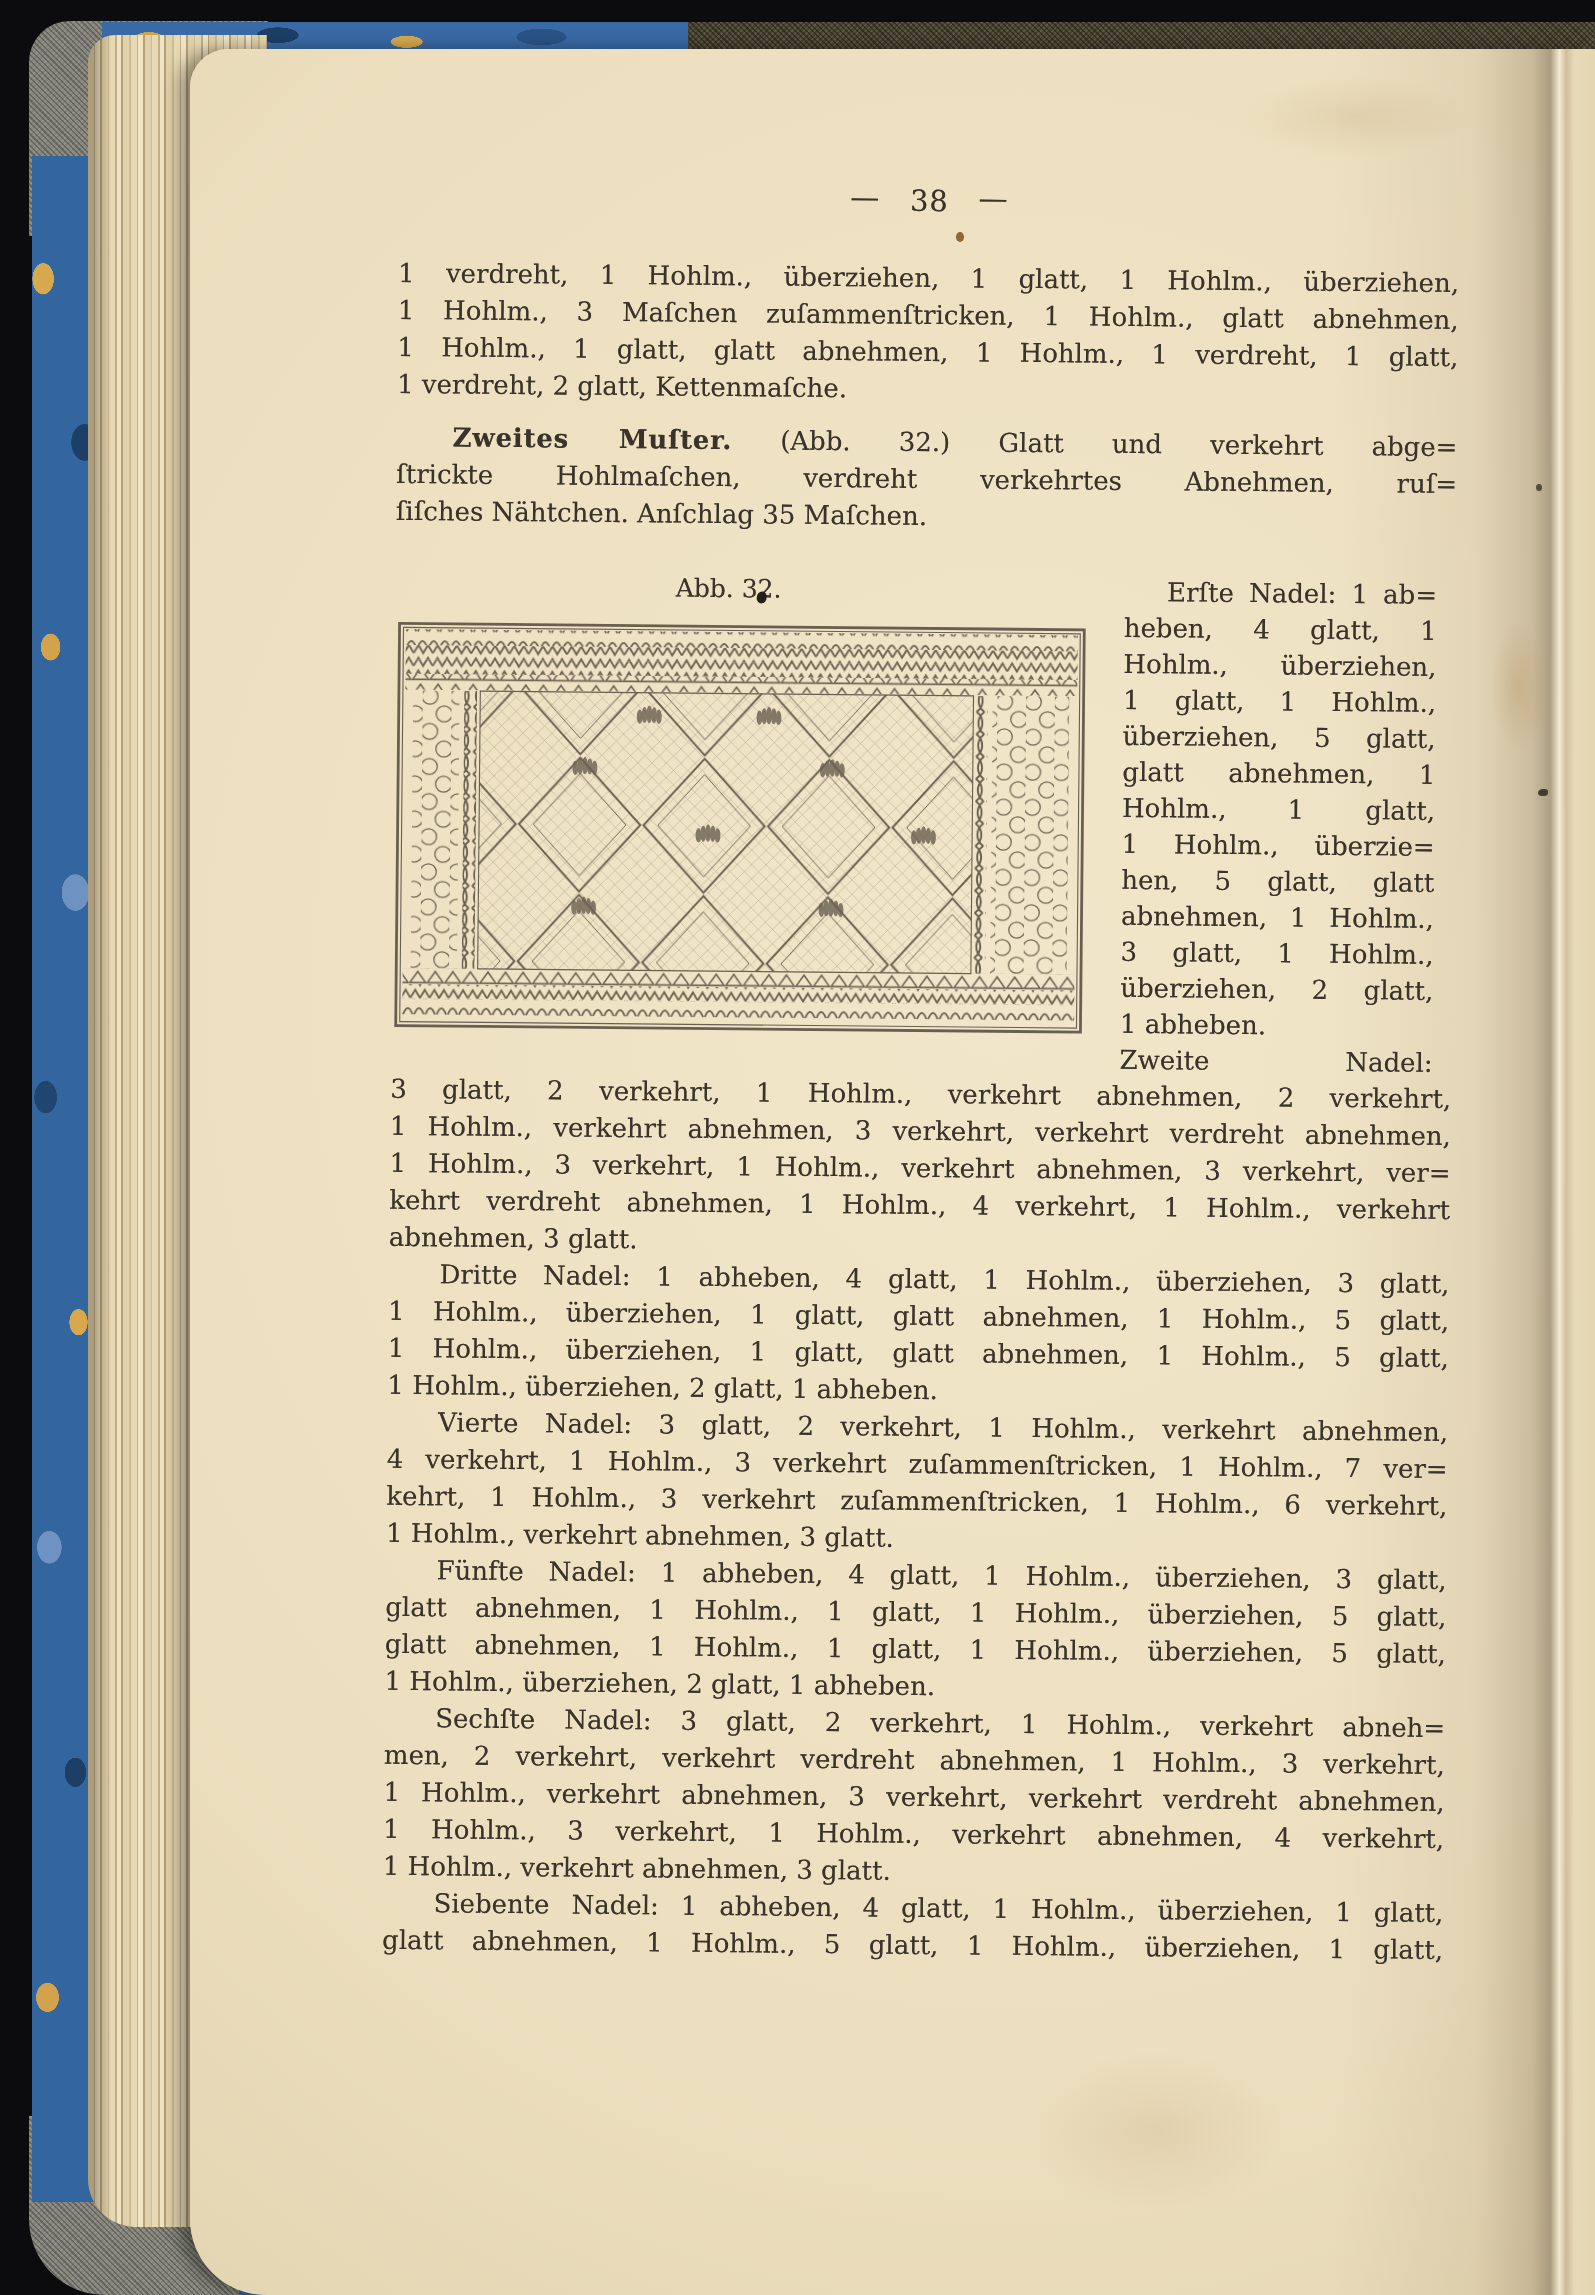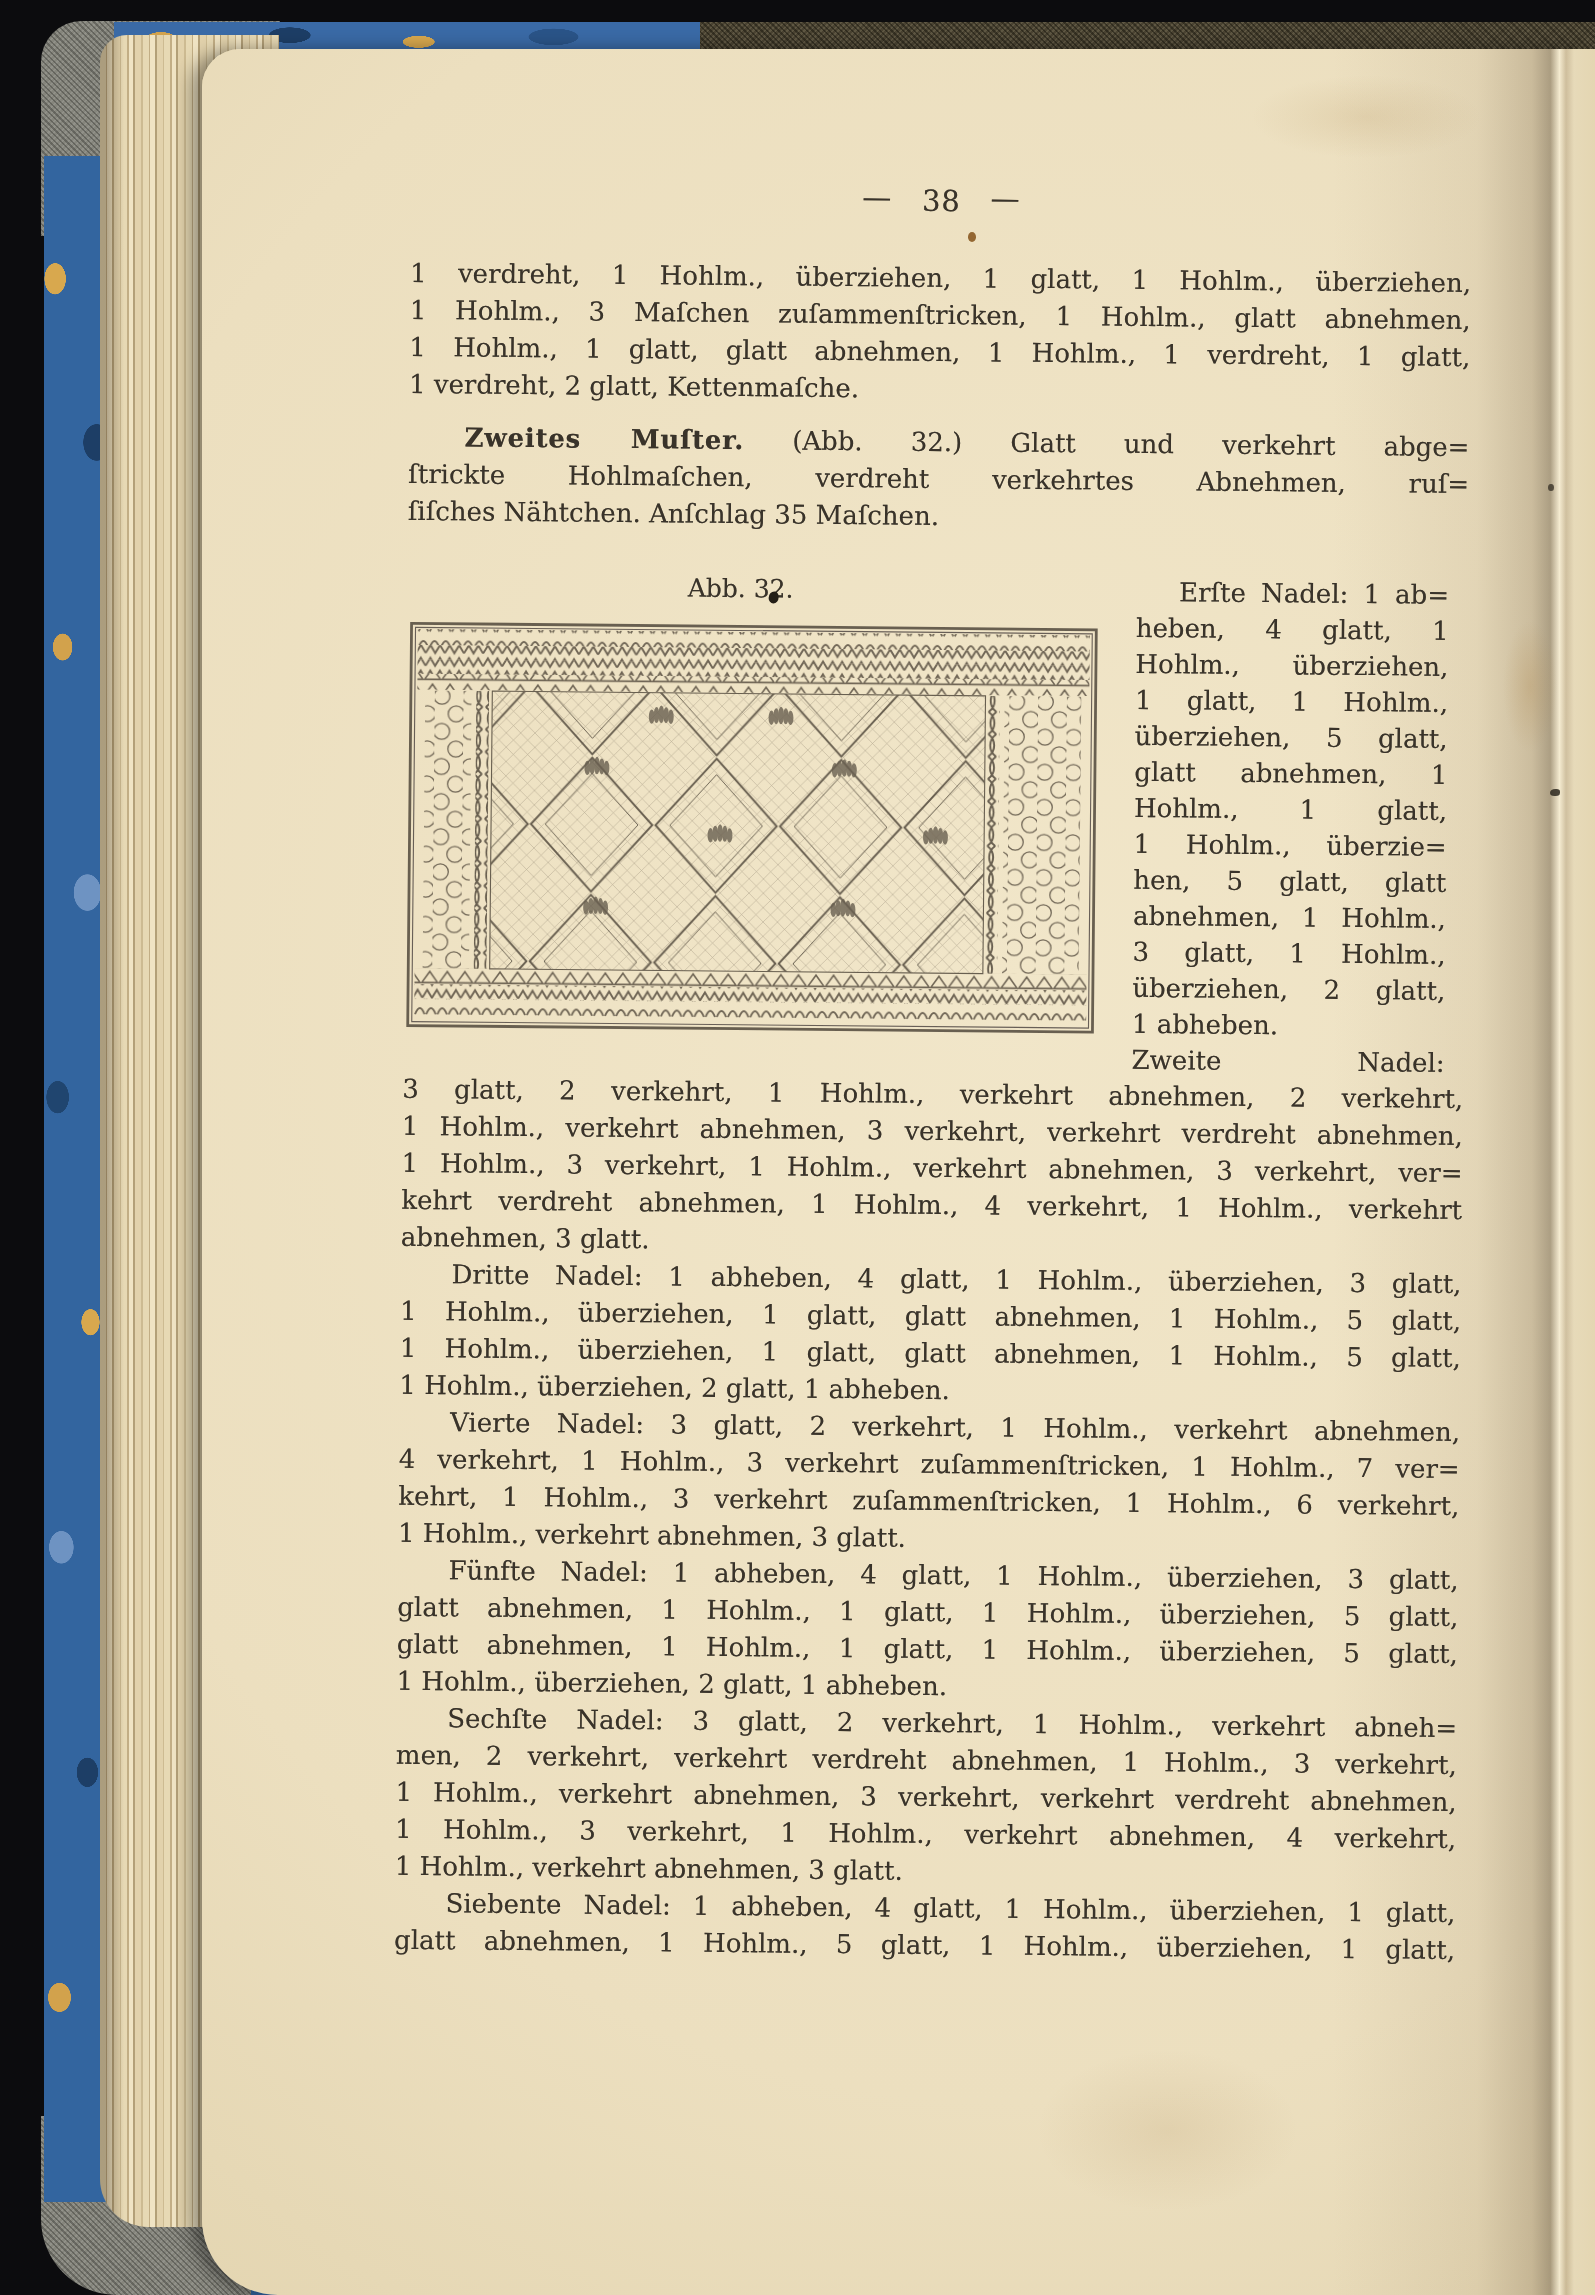--- a/index.html
+++ b/index.html
@@ -1,21 +1,21 @@
 <!DOCTYPE html>
 <html style="font-size:12.8px"><head>
 <meta charset="utf-8">
 <style>
   html,body{margin:0;padding:0;}
   body{
     width:1595px;height:2295px;position:relative;overflow:hidden;
     background:#0c0c0e;
     font-family:"DejaVu Serif", serif;
   }
-  .scene{position:absolute;inset:0;margin-left:12px;}
+  .scene{position:absolute;inset:0;}
 
   
   .cloth{
     background:
       repeating-linear-gradient(45deg, rgba(50,50,46,.40) 0 1.6px, rgba(0,0,0,0) 1.6px 4px),
       repeating-linear-gradient(-45deg, rgba(255,255,255,.10) 0 1.6px, rgba(0,0,0,0) 1.6px 4px),
       #85857c;
   }
   .cloth-top-left{position:absolute;left:29px;top:21px;width:239px;height:215px;border-top-left-radius:41px;}
   .cloth-bottom-left{position:absolute;left:29px;bottom:0;width:622px;height:179px;border-bottom-left-radius:76px;}

